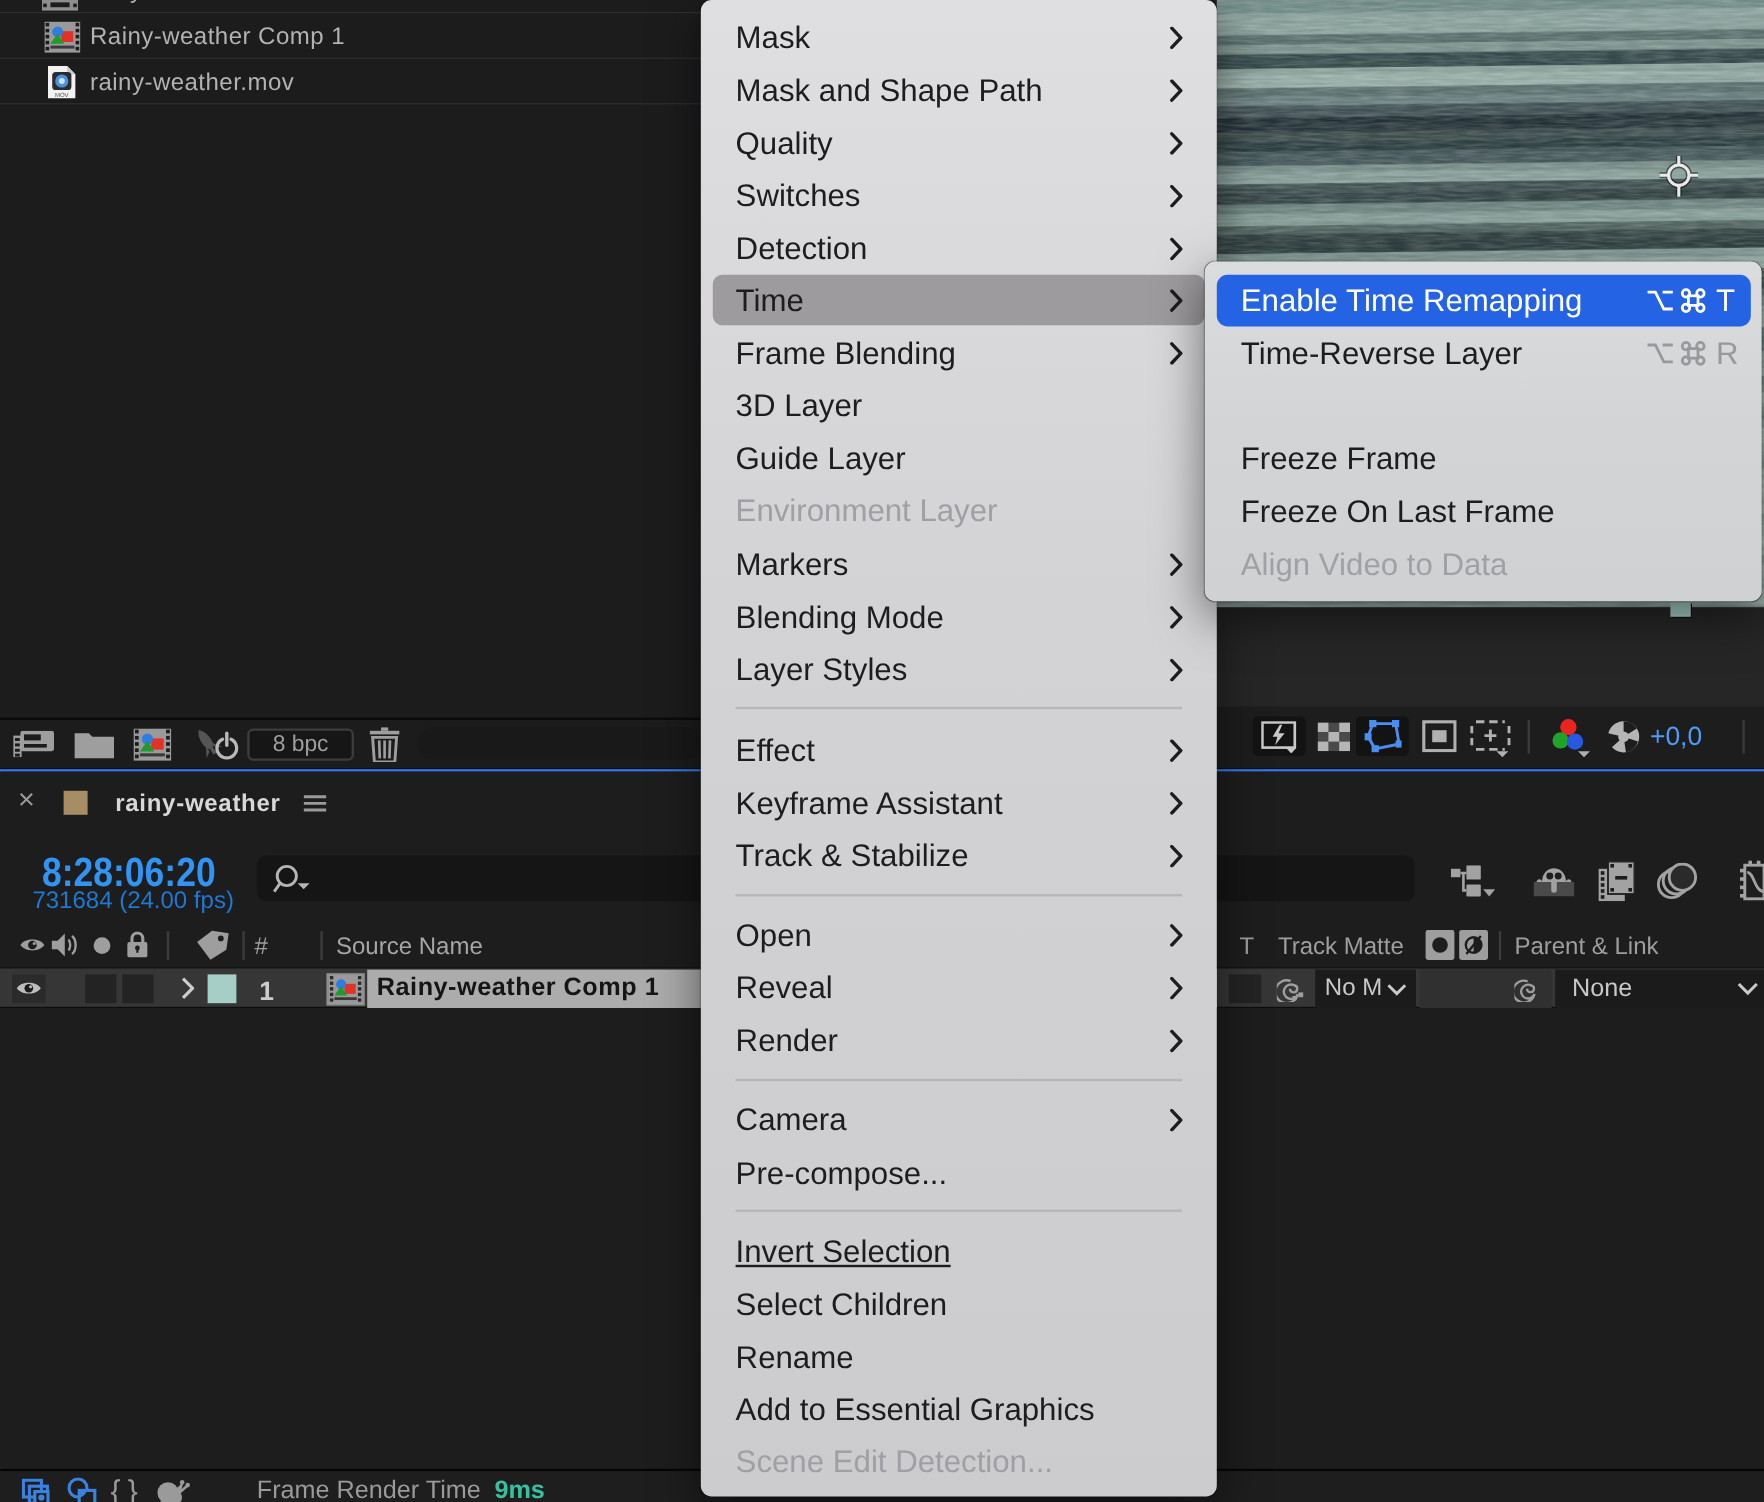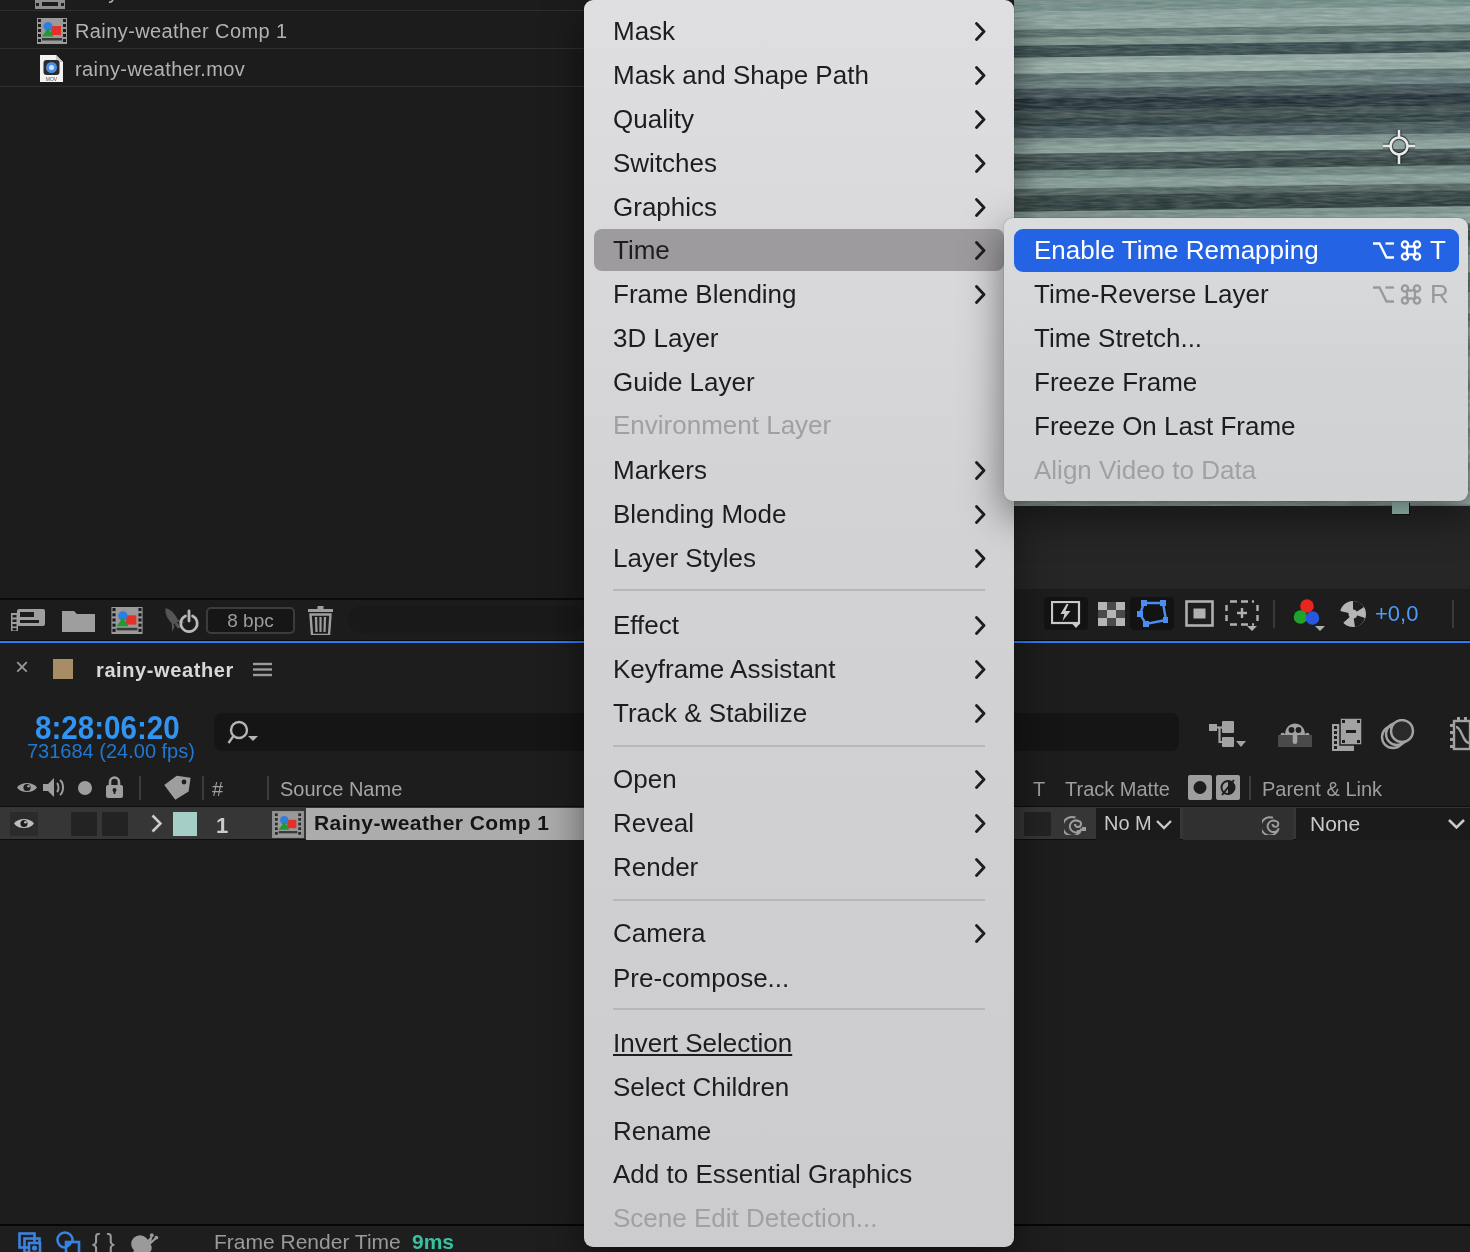--- a/index.html
+++ b/index.html
@@ -504,21 +504,21 @@
         <path d="M1.5 1.5 L9 9.5 L1.5 17.5" fill="none" stroke="#1d1d1f" stroke-width="2.8" stroke-linecap="round" stroke-linejoin="round"></path>
       </svg>
       <div class="abs" style="left:29px;top:97px;height:44px;line-height:44px;font-size:26px;color:#1d1d1f;white-space:nowrap;">Quality</div>
       <svg class="abs" style="left:391px;top:110px;" width="11" height="19" viewBox="0 0 11 19">
         <path d="M1.5 1.5 L9 9.5 L1.5 17.5" fill="none" stroke="#1d1d1f" stroke-width="2.8" stroke-linecap="round" stroke-linejoin="round"></path>
       </svg>
       <div class="abs" style="left:29px;top:141px;height:44px;line-height:44px;font-size:26px;color:#1d1d1f;white-space:nowrap;">Switches</div>
       <svg class="abs" style="left:391px;top:154px;" width="11" height="19" viewBox="0 0 11 19">
         <path d="M1.5 1.5 L9 9.5 L1.5 17.5" fill="none" stroke="#1d1d1f" stroke-width="2.8" stroke-linecap="round" stroke-linejoin="round"></path>
       </svg>
-      <div class="abs" style="left:29px;top:185px;height:44px;line-height:44px;font-size:26px;color:#1d1d1f;white-space:nowrap;">Graphics</div>
+      <div class="abs" style="left:29px;top:185px;height:44px;line-height:44px;font-size:26px;color:#1d1d1f;white-space:nowrap;">Detection</div>
       <svg class="abs" style="left:391px;top:198px;" width="11" height="19" viewBox="0 0 11 19">
         <path d="M1.5 1.5 L9 9.5 L1.5 17.5" fill="none" stroke="#1d1d1f" stroke-width="2.8" stroke-linecap="round" stroke-linejoin="round"></path>
       </svg>
       <div class="abs" style="left:10px;top:229px;width:410px;height:42px;background:#9d9b9d;border-radius:8px;"></div>
       <div class="abs" style="left:29px;top:228px;height:44px;line-height:44px;font-size:26px;color:#1d1d1f;white-space:nowrap;">Time</div>
       <svg class="abs" style="left:391px;top:241px;" width="11" height="19" viewBox="0 0 11 19">
         <path d="M1.5 1.5 L9 9.5 L1.5 17.5" fill="none" stroke="#1d1d1f" stroke-width="2.8" stroke-linecap="round" stroke-linejoin="round"></path>
       </svg>
       <div class="abs" style="left:29px;top:272px;height:44px;line-height:44px;font-size:26px;color:#1d1d1f;white-space:nowrap;">Frame Blending</div>
       <svg class="abs" style="left:391px;top:285px;" width="11" height="19" viewBox="0 0 11 19">
@@ -602,19 +602,18 @@
           <path d="M1 3.5 H7.5 L14.5 17.5 H22"></path>
           <path d="M13.5 3.5 H22"></path>
           <rect x="35" y="6.5" width="8" height="8"></rect>
           <circle cx="33" cy="4.5" r="3.1"></circle>
           <circle cx="45" cy="4.5" r="3.1"></circle>
           <circle cx="33" cy="16.5" r="3.1"></circle>
           <circle cx="45" cy="16.5" r="3.1"></circle>
         </g>
       </svg>
       <div class="abs" style="left:426px;top:54px;height:44px;line-height:44px;font-size:26px;color:#98999c;">R</div>
-      <div class="abs" style="left:30px;top:98px;height:44px;line-height:44px;font-size:26px;color:#1d1d1f;white-space:nowrap;">Time Stretch...</div>
       <div class="abs" style="left:30px;top:142px;height:44px;line-height:44px;font-size:26px;color:#1d1d1f;white-space:nowrap;">Freeze Frame</div>
       <div class="abs" style="left:30px;top:186px;height:44px;line-height:44px;font-size:26px;color:#1d1d1f;white-space:nowrap;">Freeze On Last Frame</div>
       <div class="abs" style="left:30px;top:230px;height:44px;line-height:44px;font-size:26px;color:#a0a1a4;white-space:nowrap;">Align Video to Data</div>
     </div>
 
 </div>
 
 </body></html>

